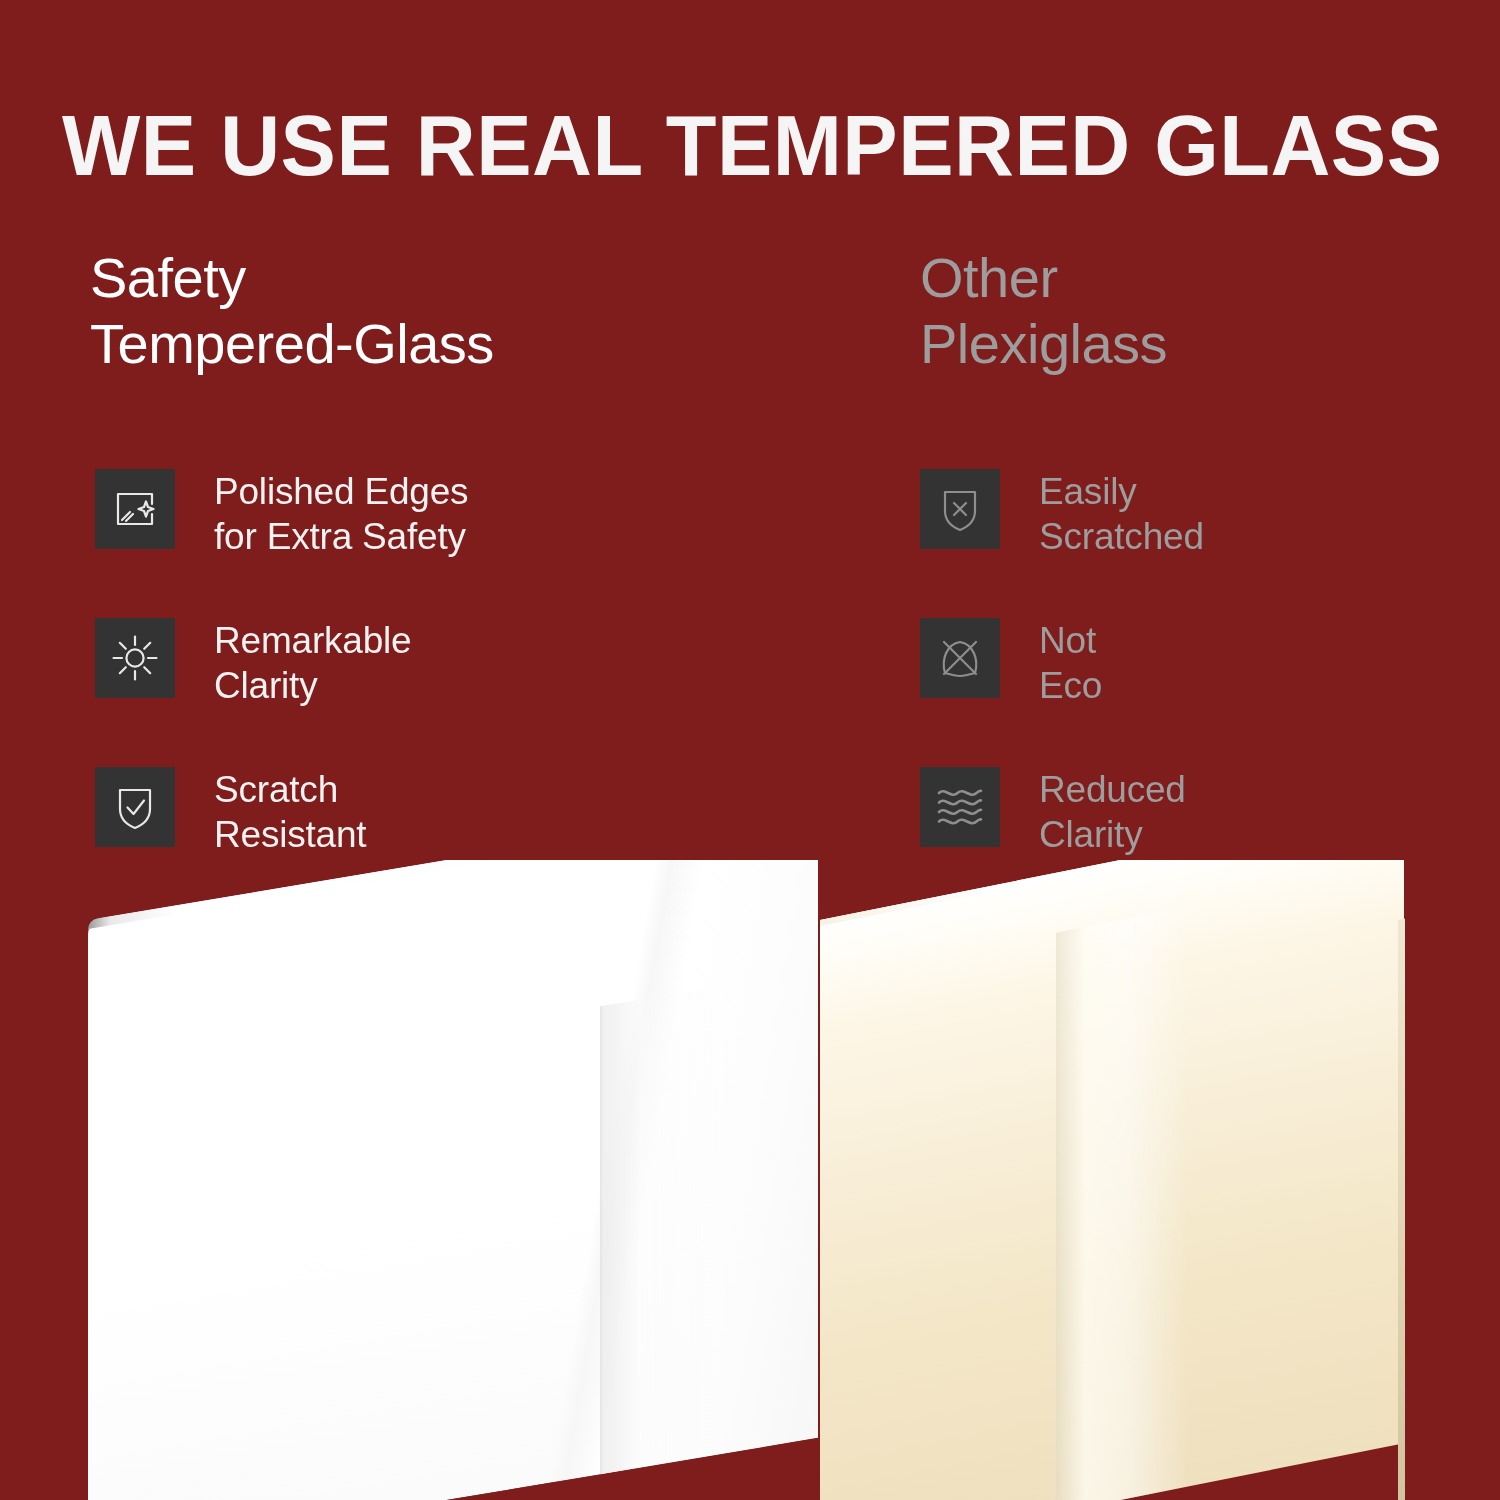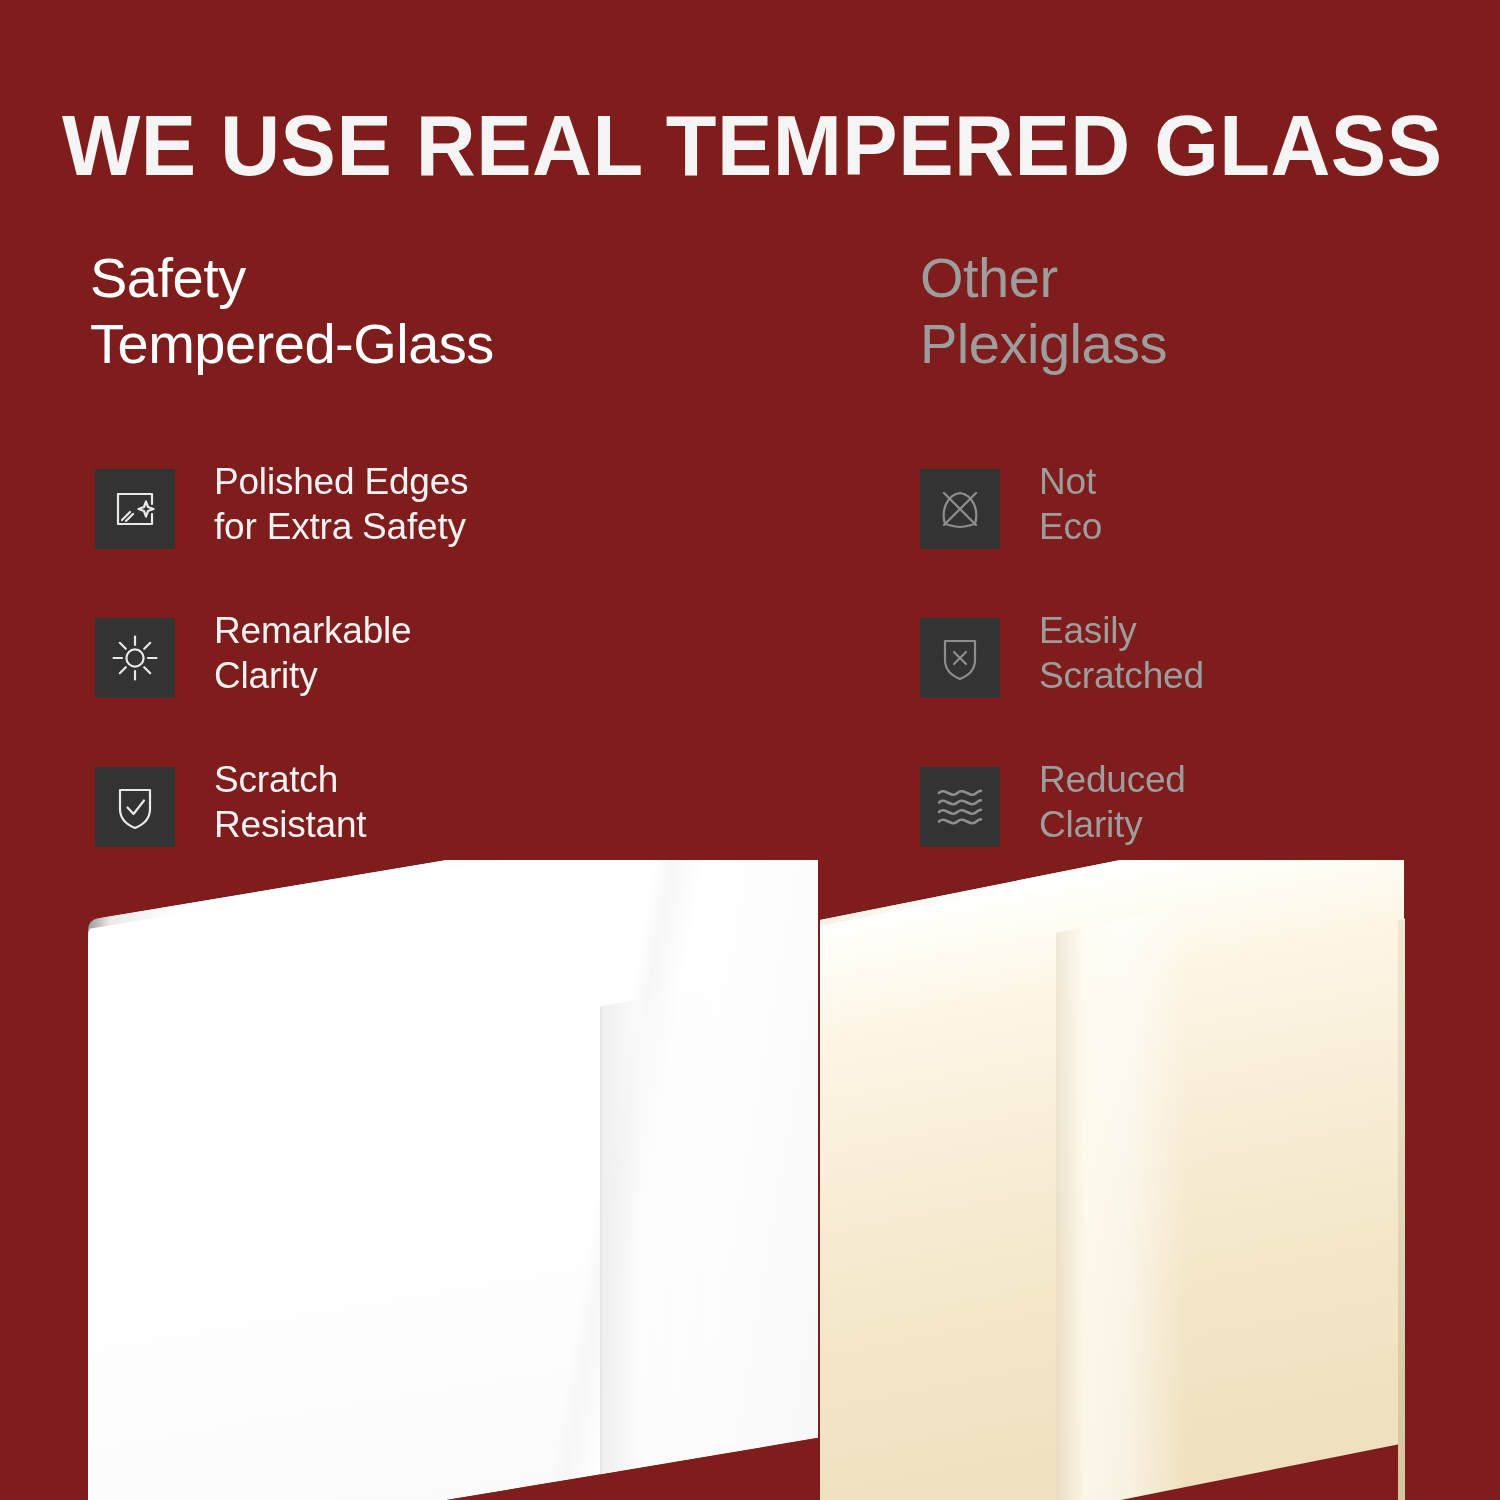--- a/index.html
+++ b/index.html
@@ -58,21 +58,21 @@
   .feature-list {
     position: absolute;
     left: 5px;
     top: 224px;
     width: 100%;
   }
   #column-right .feature-list { left: 0px; }
 
   .feature-row {
     display: flex;
-    align-items: flex-end;
+    align-items: flex-start;
     height: 80px;
     margin-bottom: 69px;
   }
   .feature-row:last-child { margin-bottom: 0; }
 
   .icon-tile {
     flex: 0 0 auto;
     width: 80px;
     height: 80px;
     background: #333333;
@@ -271,39 +271,39 @@
 
   <div class="column" id="column-right">
     <div class="col-title">Other
 Plexiglass</div>
 
     <div class="feature-list">
 
       <div class="feature-row">
         <span class="icon-tile">
           <svg width="50" height="50" viewBox="0 0 50 50" fill="none" stroke="#8e8e8e" stroke-width="2.2" stroke-linecap="round" stroke-linejoin="round">
+            <path d="M10 8 H40 V27 C40 37 32.5 43 25 46 C17.5 43 10 37 10 27 V8 Z"></path>
+            <path d="M19 19 L31 31"></path>
+            <path d="M31 19 L19 31"></path>
+          </svg>
+        </span>
+        <span class="feature-label">Easily
+Scratched</span>
+      </div>
+
+      <div class="feature-row">
+        <span class="icon-tile">
+          <svg width="50" height="50" viewBox="0 0 50 50" fill="none" stroke="#8e8e8e" stroke-width="2.2" stroke-linecap="round" stroke-linejoin="round">
             <path d="M10 40 C6 26 12 11 25 9 C38 11 44 26 40 40 C26 44 24 44 10 40 Z" transform="rotate(0 25 25)"></path>
             <path d="M9 9 L41 41"></path>
             <path d="M41 9 L9 41"></path>
           </svg>
         </span>
         <span class="feature-label">Not
 Eco</span>
-      </div>
-
-      <div class="feature-row">
-        <span class="icon-tile">
-          <svg width="50" height="50" viewBox="0 0 50 50" fill="none" stroke="#8e8e8e" stroke-width="2.2" stroke-linecap="round" stroke-linejoin="round">
-            <path d="M10 8 H40 V27 C40 37 32.5 43 25 46 C17.5 43 10 37 10 27 V8 Z"></path>
-            <path d="M19 19 L31 31"></path>
-            <path d="M31 19 L19 31"></path>
-          </svg>
-        </span>
-        <span class="feature-label">Easily
-Scratched</span>
       </div>
 
       <div class="feature-row">
         <span class="icon-tile">
           <svg width="52" height="50" viewBox="0 0 52 50" fill="none" stroke="#8e8e8e" stroke-width="2.6" stroke-linecap="round">
             <path d="M5 11 C11 5, 17 17, 23.5 11 C30 5, 36 17, 42.5 11 C45.5 8.2, 47 9, 47 9"></path>
             <path d="M5 20.5 C11 14.5, 17 26.5, 23.5 20.5 C30 14.5, 36 26.5, 42.5 20.5 C45.5 17.7, 47 18.5, 47 18.5"></path>
             <path d="M5 30 C11 24, 17 36, 23.5 30 C30 24, 36 36, 42.5 30 C45.5 27.2, 47 28, 47 28"></path>
             <path d="M5 39.5 C11 33.5, 17 45.5, 23.5 39.5 C30 33.5, 36 45.5, 42.5 39.5 C45.5 36.7, 47 37.5, 47 37.5"></path>
           </svg>

